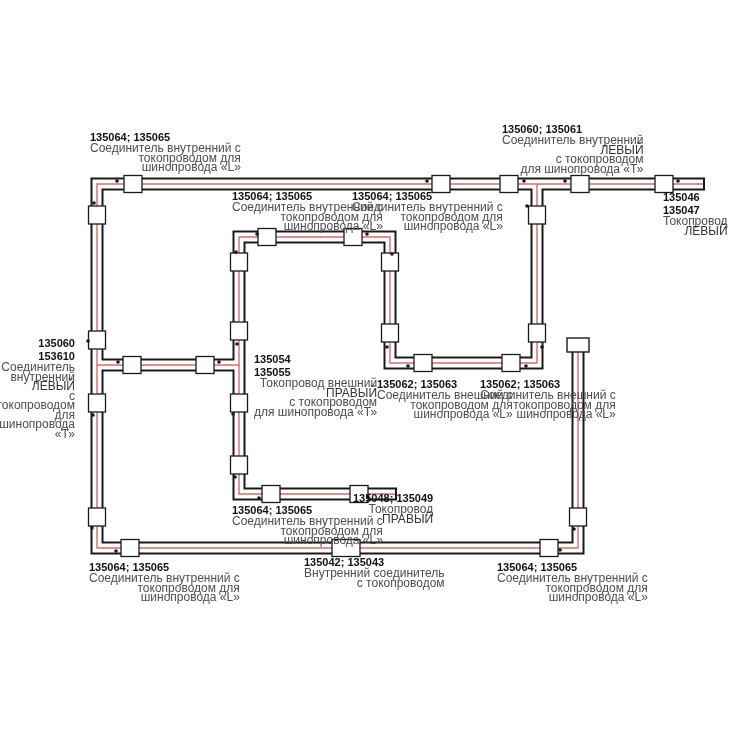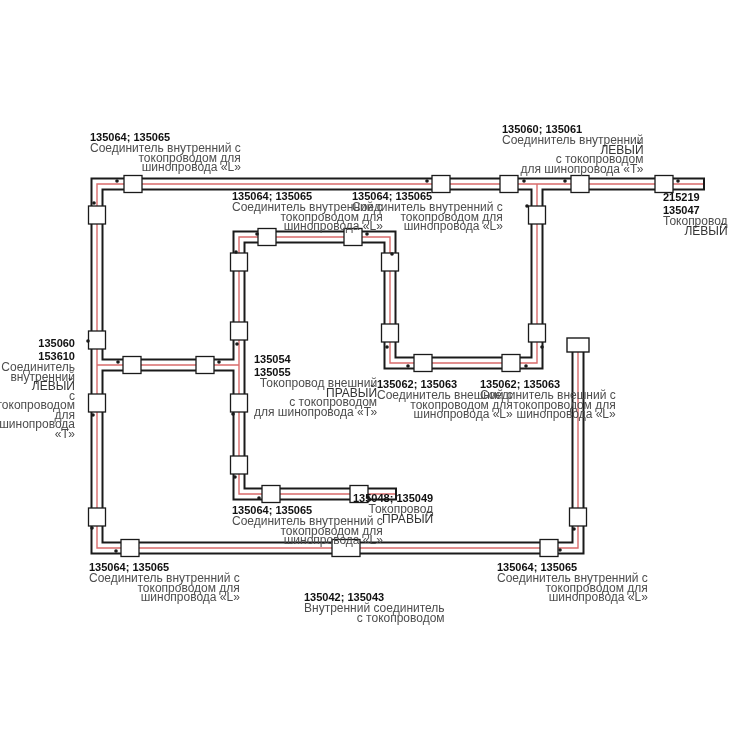--- a/index.html
+++ b/index.html
@@ -135,21 +135,21 @@
 
   <div class="lbl" style="left:502px; top:123px">
     <div class="code">135060; 135061</div>
     <div class="desc">Соединитель внутренний</div>
     <div class="desc bold">ЛЕВЫЙ</div>
     <div class="desc">с токопроводом
 для шинопровода «Т»</div>
   </div>
 
   <div class="lbl" style="left:663px; top:191px">
-    <div class="code">215219</div>
+    <div class="code">135046</div>
     <div class="code">135047</div>
     <div class="desc">Токопровод</div>
     <div class="desc bold">ЛЕВЫЙ</div>
   </div>
 
   <div class="lbl align-right" style="right:658px; top:337px">
     <div class="code">135060</div>
     <div class="code">153610</div>
     <div class="desc">Соединитель внутренний</div>
     <div class="desc bold">ЛЕВЫЙ</div>
@@ -194,21 +194,21 @@
     <div class="desc bold">ПРАВЫЙ</div>
   </div>
 
   <div class="lbl" style="left:89px; top:561px">
     <div class="code">135064; 135065</div>
     <div class="desc">Соединитель внутренний с
 токопроводом для
 шинопровода «L»</div>
   </div>
 
-  <div class="lbl" style="left:304px; top:591px">
+  <div class="lbl" style="left:304px; top:556px">
     <div class="code">135042; 135043</div>
     <div class="desc">Внутренний соединитель
 с токопроводом</div>
   </div>
 
   <div class="lbl" style="left:497px; top:561px">
     <div class="code">135064; 135065</div>
     <div class="desc">Соединитель внутренний с
 токопроводом для
 шинопровода «L»</div>

